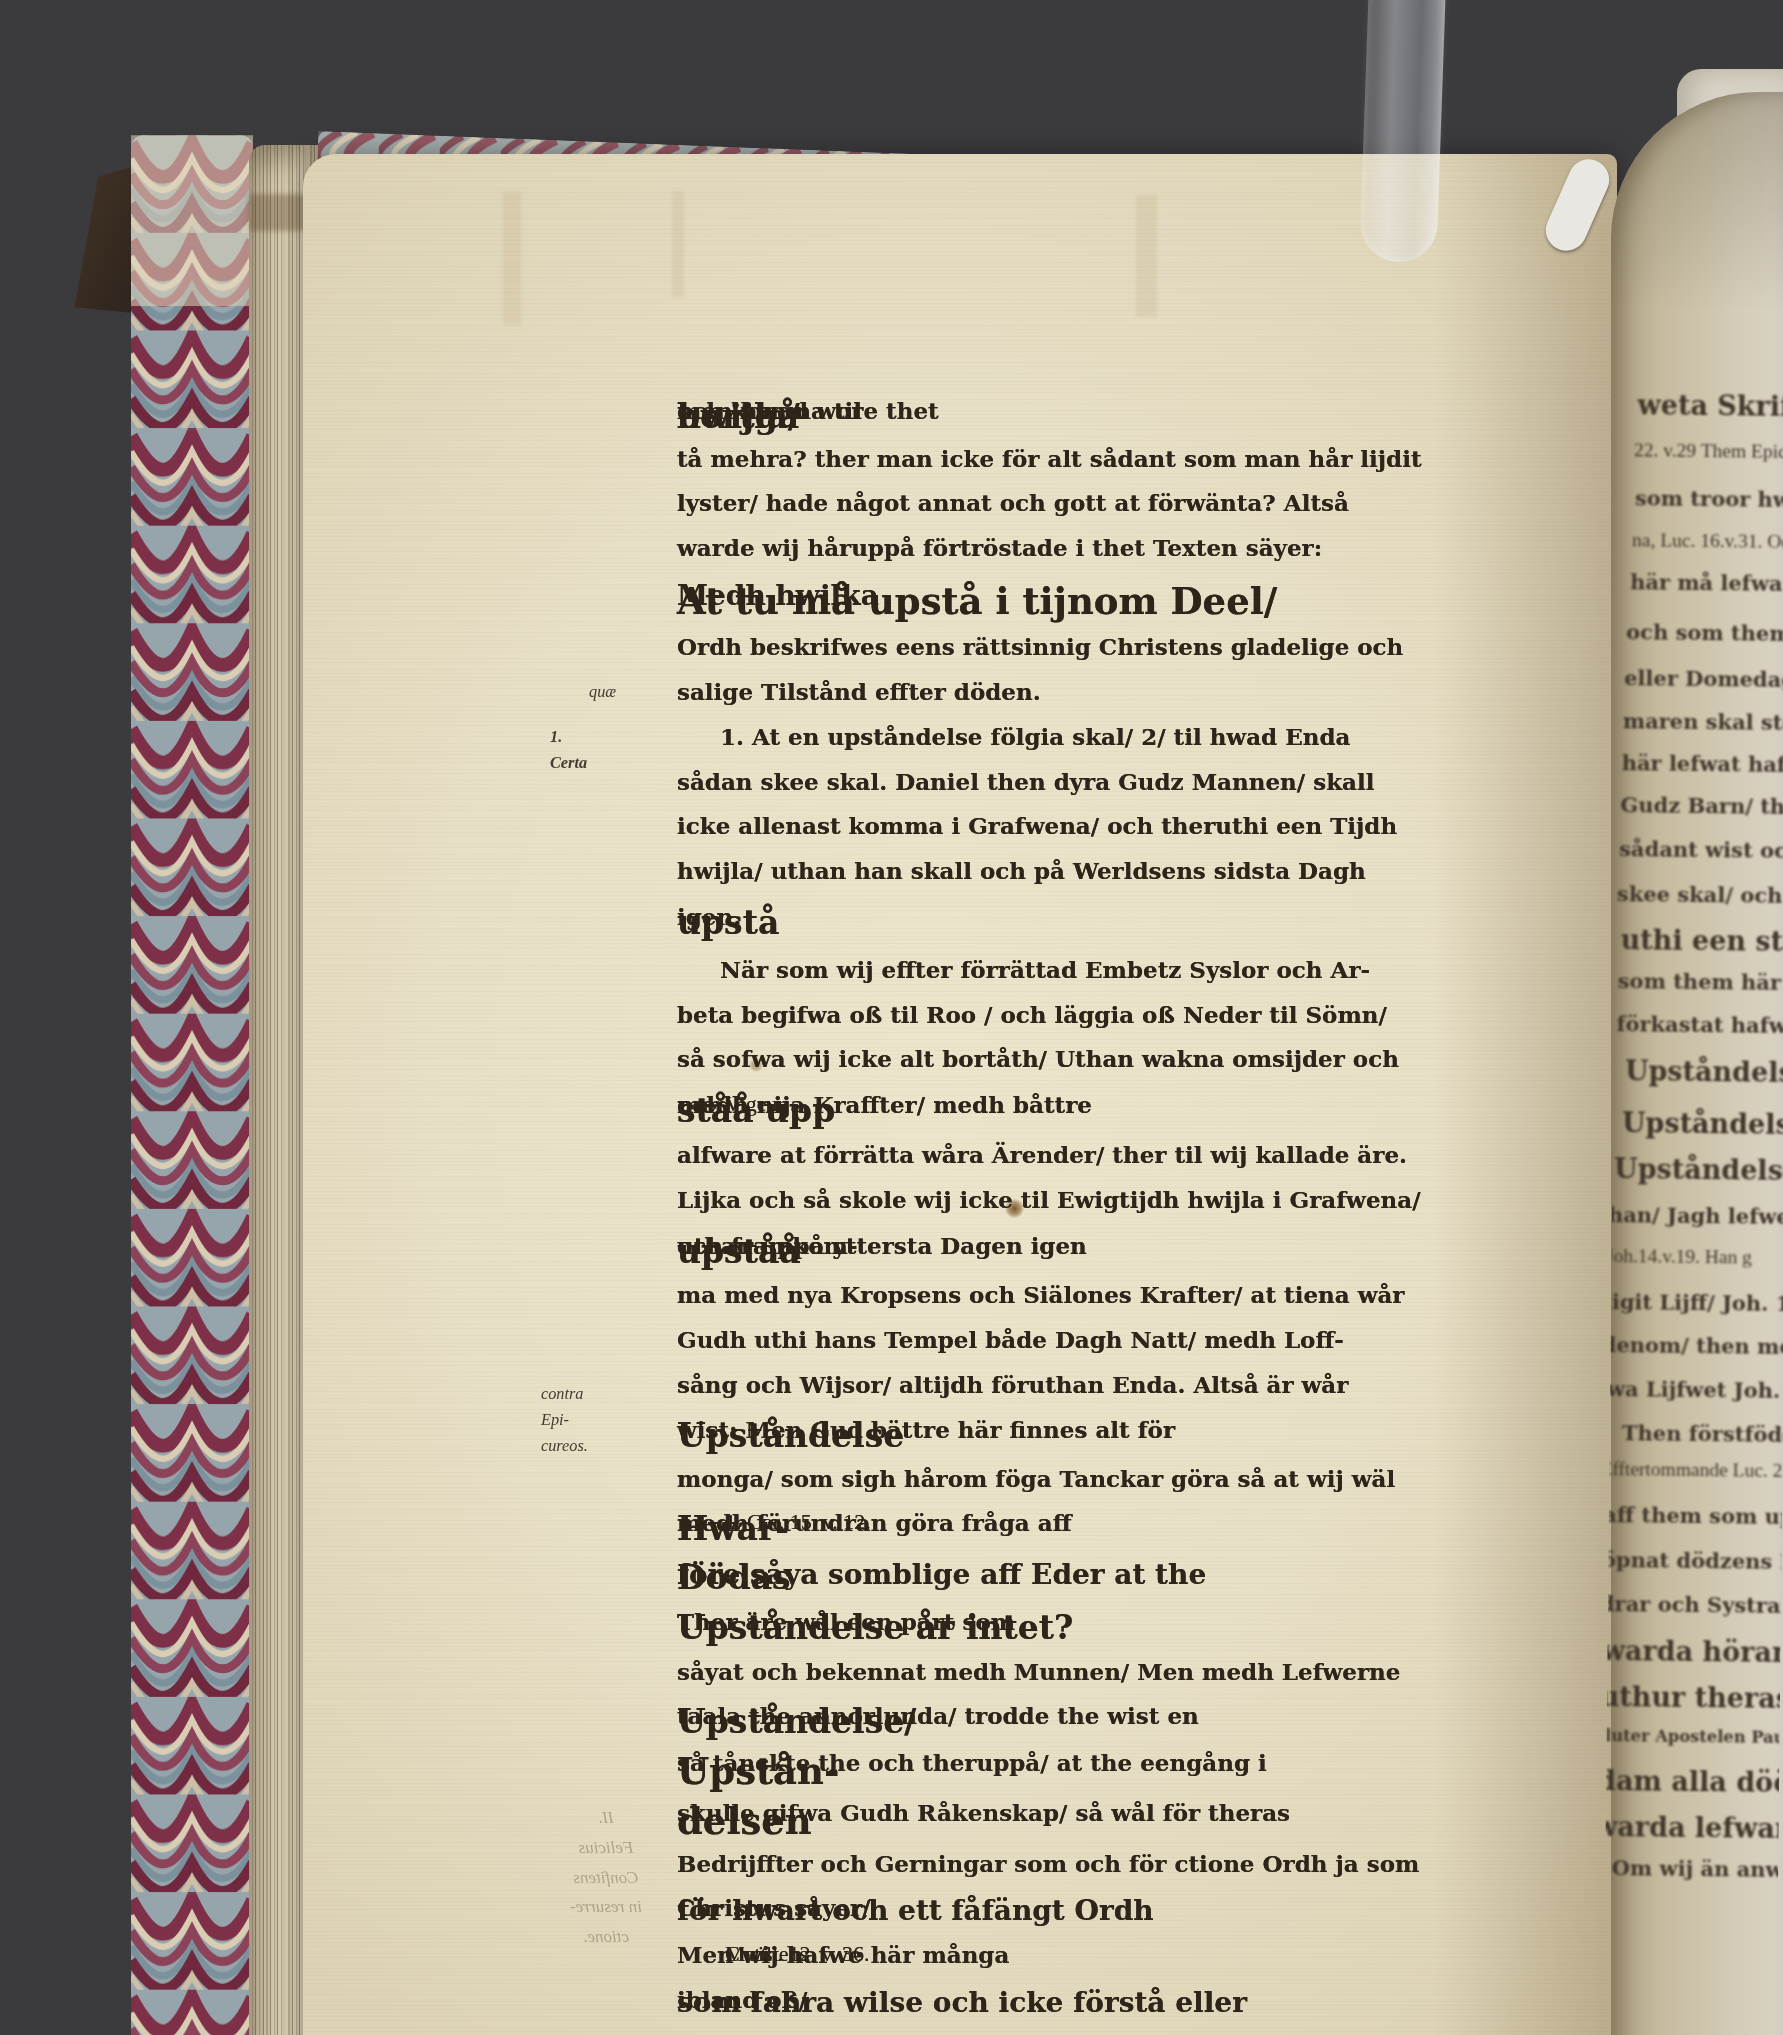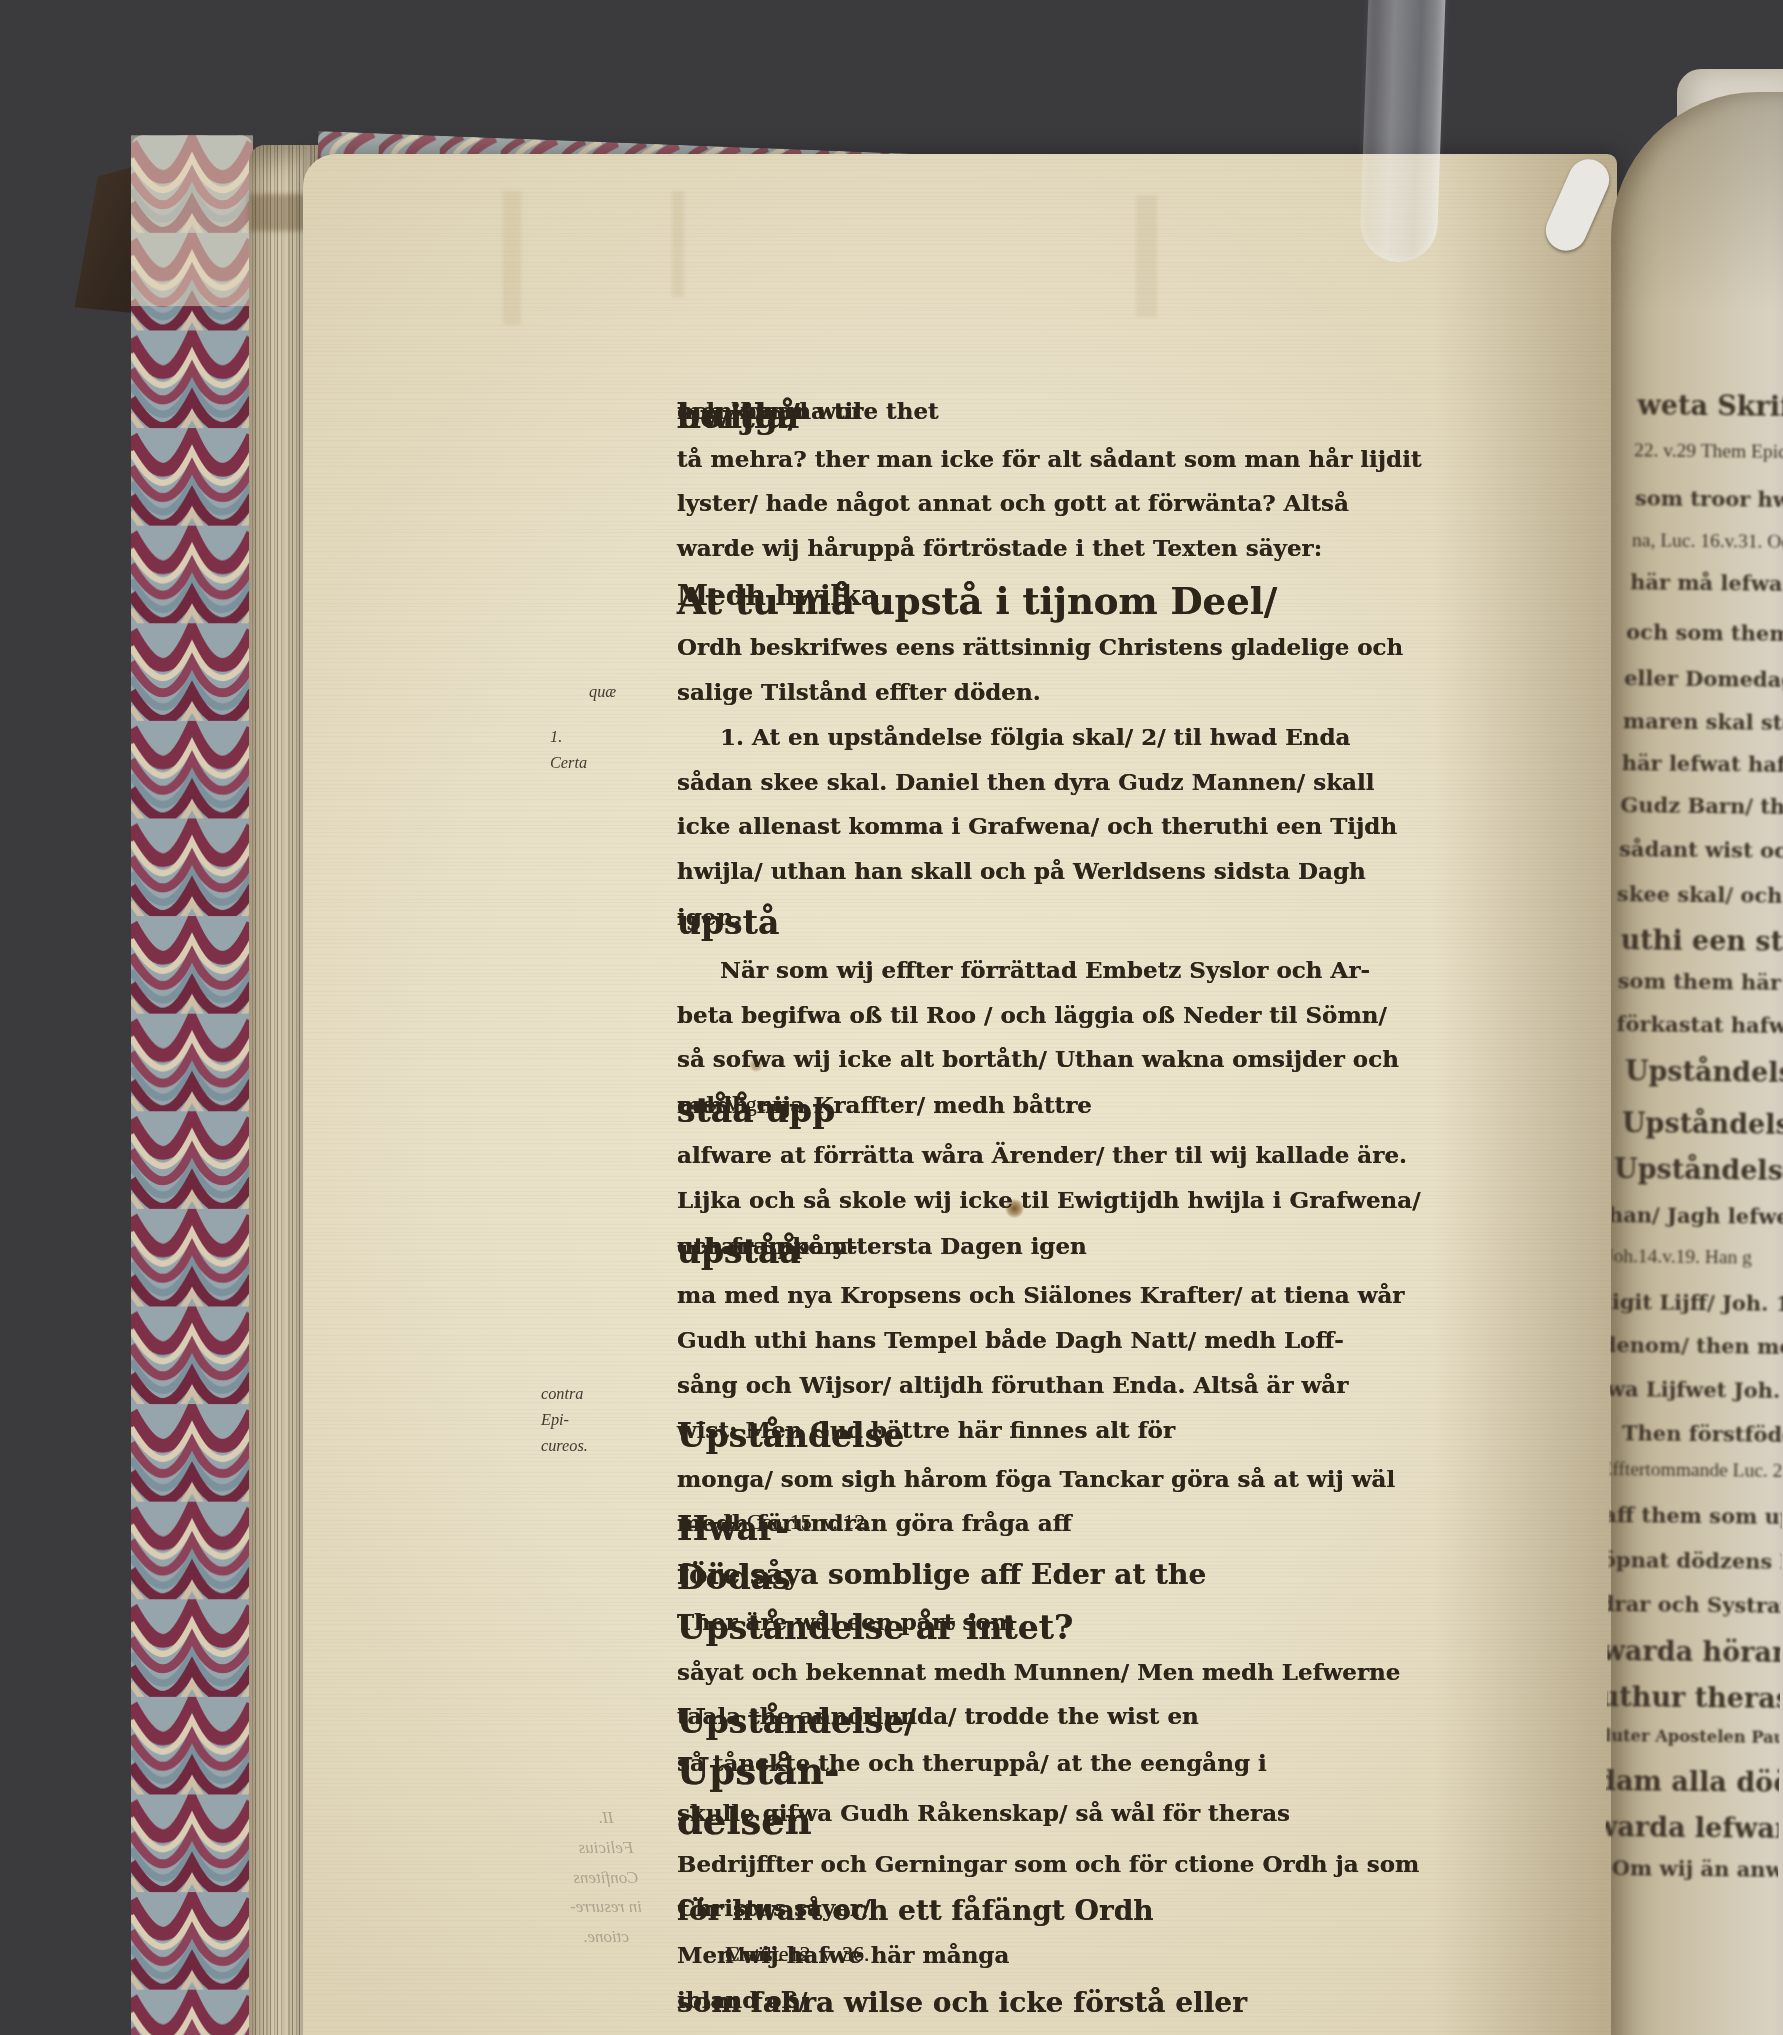--- a/index.html
+++ b/index.html
@@ -345,21 +345,21 @@
       <div class="tl" style="left: 677px; top: 1986px;">
         <span class="seg-md">ibland oß/  </span>
         <span class="seg-lg2">som fahra wilse och icke förstå eller</span>
       </div>
     </div>
   <div id="margin-notes">
       <div class="margin-note" style="left: 589px; top: 679px;">
         <div style="position: static;">quæ</div>
       </div>
       <div class="margin-note" style="left: 550px; top: 724px;">
-        <div style="position: static;">1.  Certa</div>
+        <div style="position: static; font-weight: bold;">1.  Certa</div>
       </div>
       <div class="margin-note" style="left: 541px; top: 1381px;">
         <div style="position: static;">contra Epi-</div>
         <div style="position: static;">cureos.</div>
       </div>
     </div>
   <div id="bleed-notes">
       <div class="bleed" style="left: 545px; top: 1803px; width: 122px;">
         <div style="position: static;">II.</div>
         <div style="position: static;">Felicius</div>

